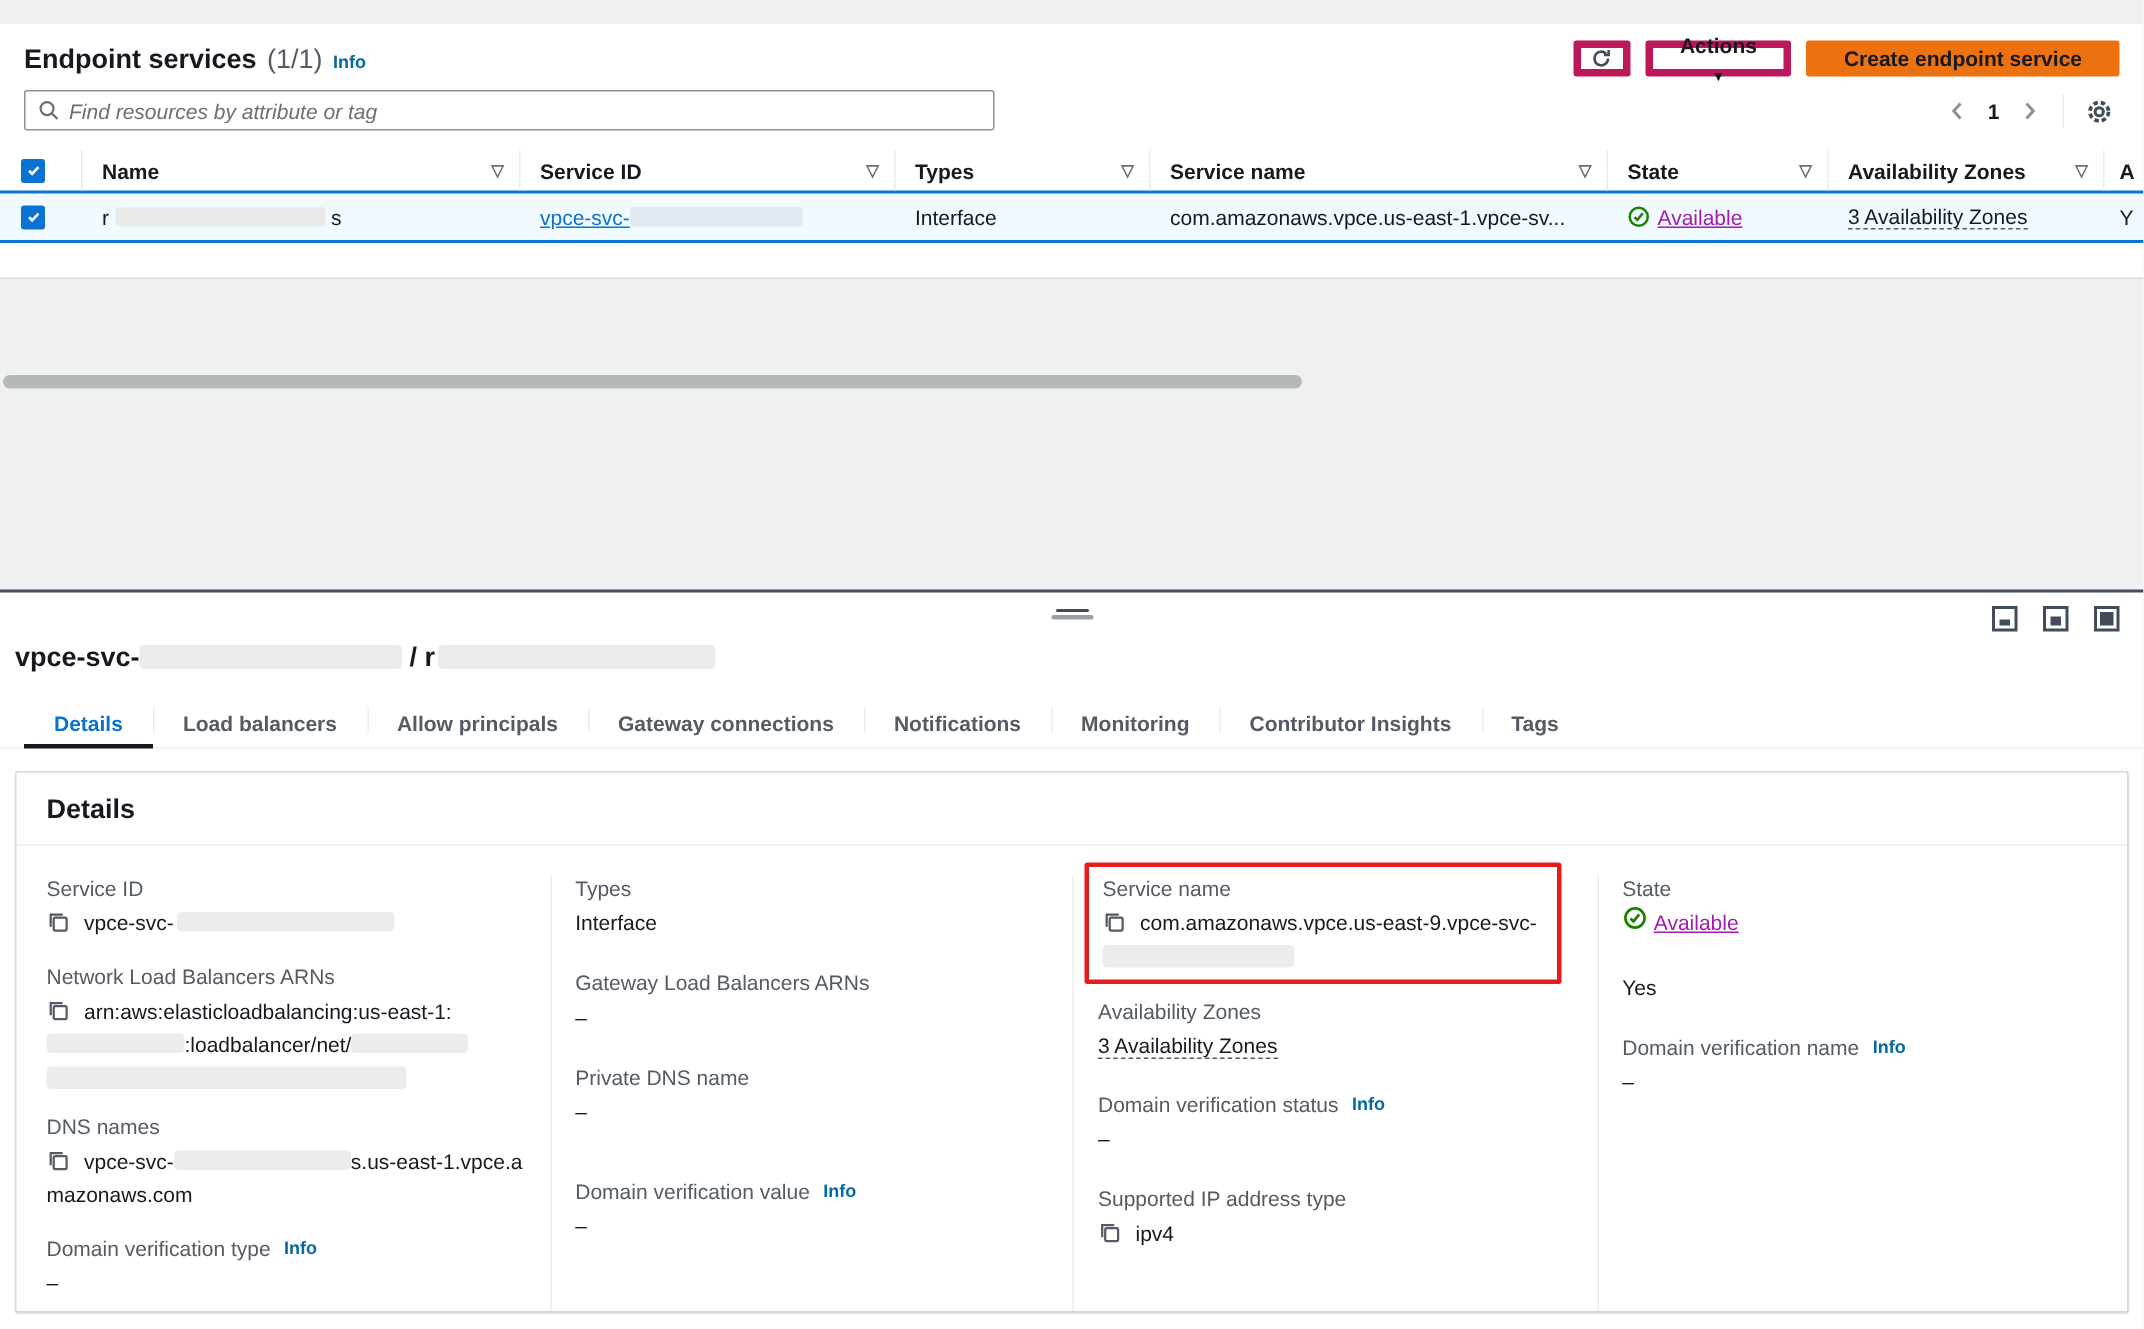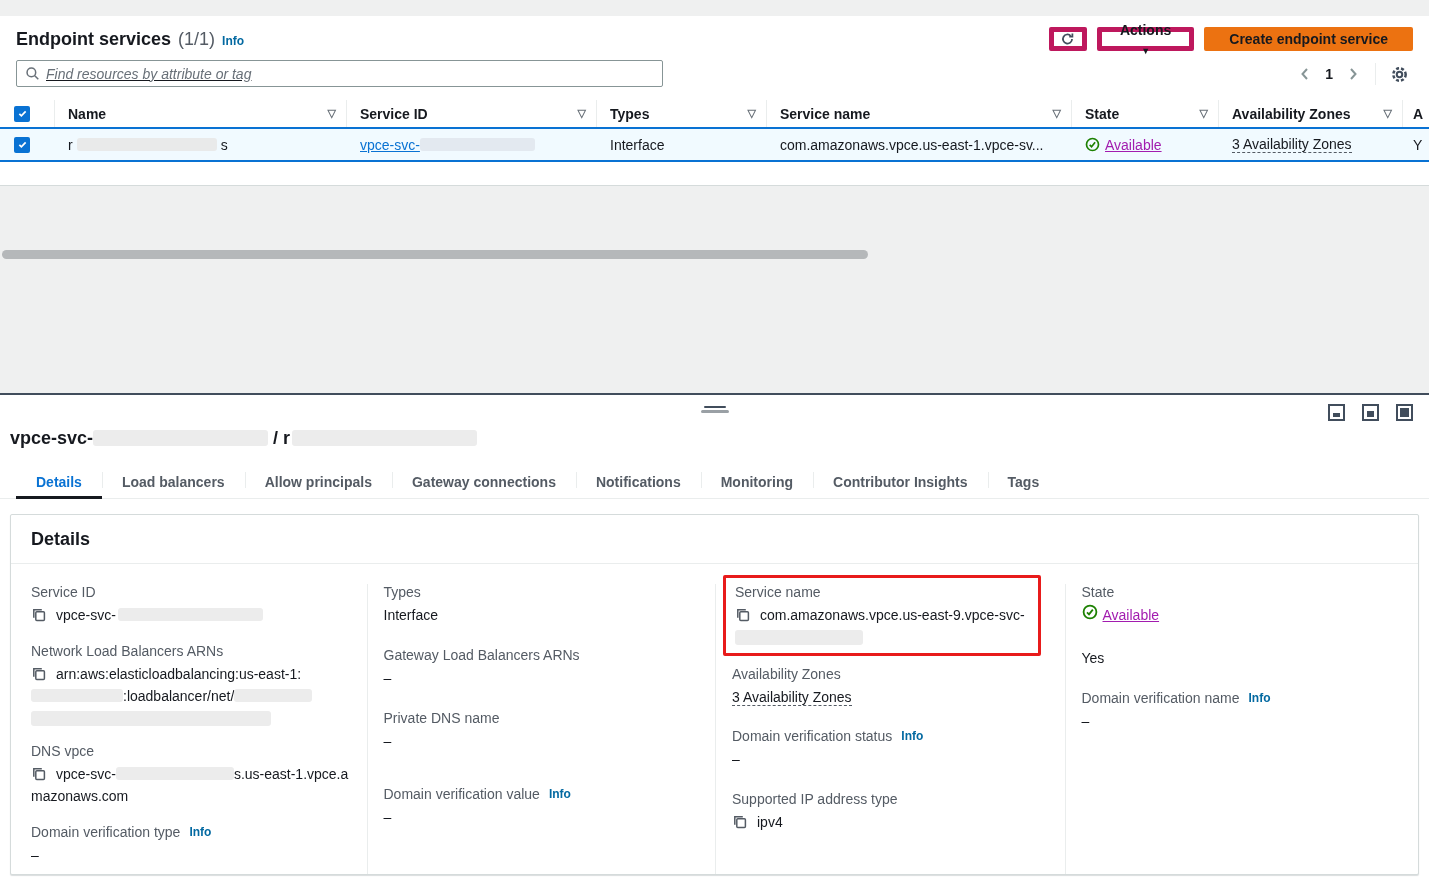--- a/index.html
+++ b/index.html
@@ -32,21 +32,21 @@
     justify-content: center; padding: 0 18px; cursor: pointer; gap: 8px; flex-direction: column;
   }
   .btn-icon { width: 38px; padding: 0; }
   .btn-primary { background: #ec7211; border-color: #ec7211; color: #16191f; padding: 0 20px; }
   .caret { font-size: 9px; color: #16191f; }
 
   .toolbar-row { position: absolute; top: 44px; left: 16px; right: 16px; height: 28px; }
   .search-box {
     position: absolute; left: 0; top: 0; width: 647px; height: 27px;
     border: 1px solid #879596; border-radius: 2px; background: #fff;
-    display: flex; align-items: center; padding: 0 8px; gap: 6px; text-decoration: underline;
+    display: flex; align-items: center; padding: 0 8px; gap: 6px;
   }
   .search-box input {
     border: none; outline: none; flex: 1; font-size: 14px;
     font-family: "Liberation Sans", sans-serif; background: transparent; color: #16191f;
   }
   .search-box input::placeholder { color: #687078; font-style: italic; }
   .pagination { position: absolute; right: 4px; top: 0; height: 28px; display: flex; align-items: center; gap: 12px; }
   .page-chevron { width: 16px; height: 16px; cursor: pointer; display: block; }
   .page-number { font-weight: bold; font-size: 14px; }
   .pag-divider { width: 1px; height: 22px; background: #eaeded; margin: 0 2px; }
@@ -322,21 +322,21 @@
             <div class="field-label">Network Load Balancers ARNs</div>
             <div class="field-value">
               <span class="copy-icon"><svg viewBox="0 0 16 16">
                     <rect x="4.8" y="4.8" width="8.6" height="8.6" rx="1" stroke="#545b64" stroke-width="1.5" fill="none"></rect>
                     <path d="M10.8 2.8H2.8v8" stroke="#545b64" stroke-width="1.5" fill="none"></path>
                   </svg></span><span>arn:aws:elasticloadbalancing:us-east-1:</span><span class="redact redact-lite" style="width:92px;"></span><span>:loadbalancer/net/</span><span class="redact redact-lite" style="width:78px;"></span>
               <span class="redact redact-lite" style="width:240px; height:15px; display:block; margin-top:4px;"></span>
             </div>
           </div>
           <div class="field">
-            <div class="field-label">DNS vpce</div>
+            <div class="field-label">DNS names</div>
             <div class="field-value">
               <span class="copy-icon"><svg viewBox="0 0 16 16">
                     <rect x="4.8" y="4.8" width="8.6" height="8.6" rx="1" stroke="#545b64" stroke-width="1.5" fill="none"></rect>
                     <path d="M10.8 2.8H2.8v8" stroke="#545b64" stroke-width="1.5" fill="none"></path>
                   </svg></span><span>vpce-svc-</span><span class="redact redact-lite" style="width:118px;"></span><span>s.us-east-1.vpce.amazonaws.com</span>
             </div>
           </div>
           <div class="field">
             <div class="field-label">
               <span>Domain verification type</span>

